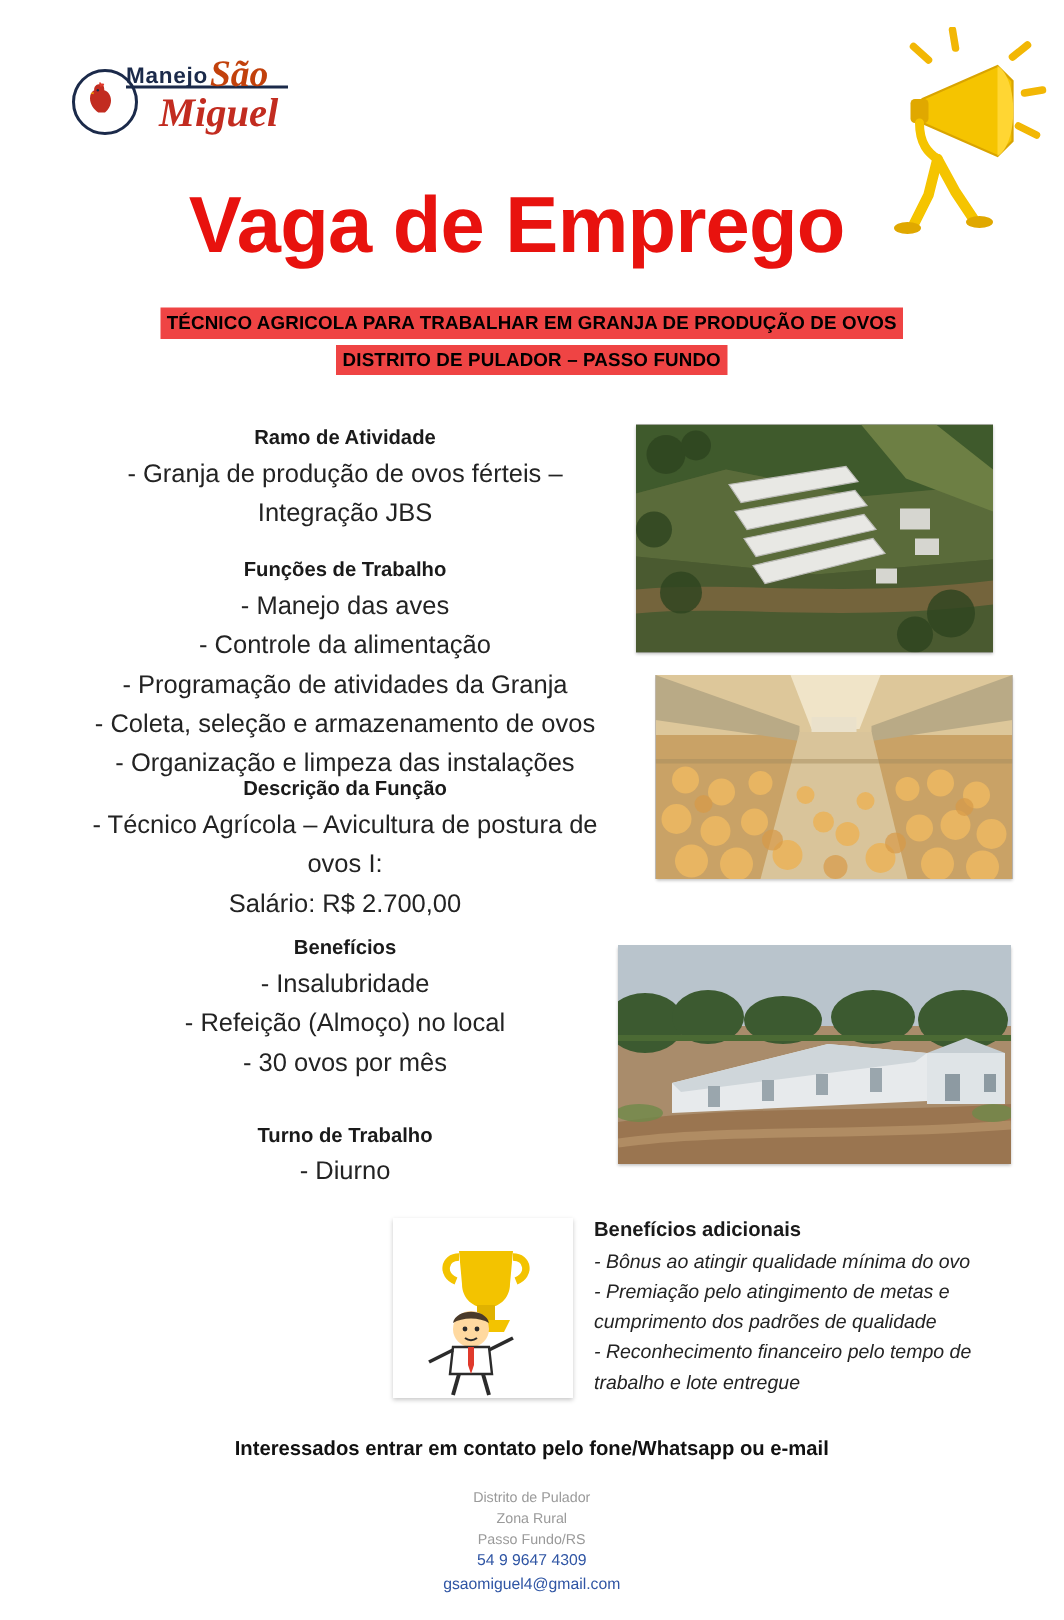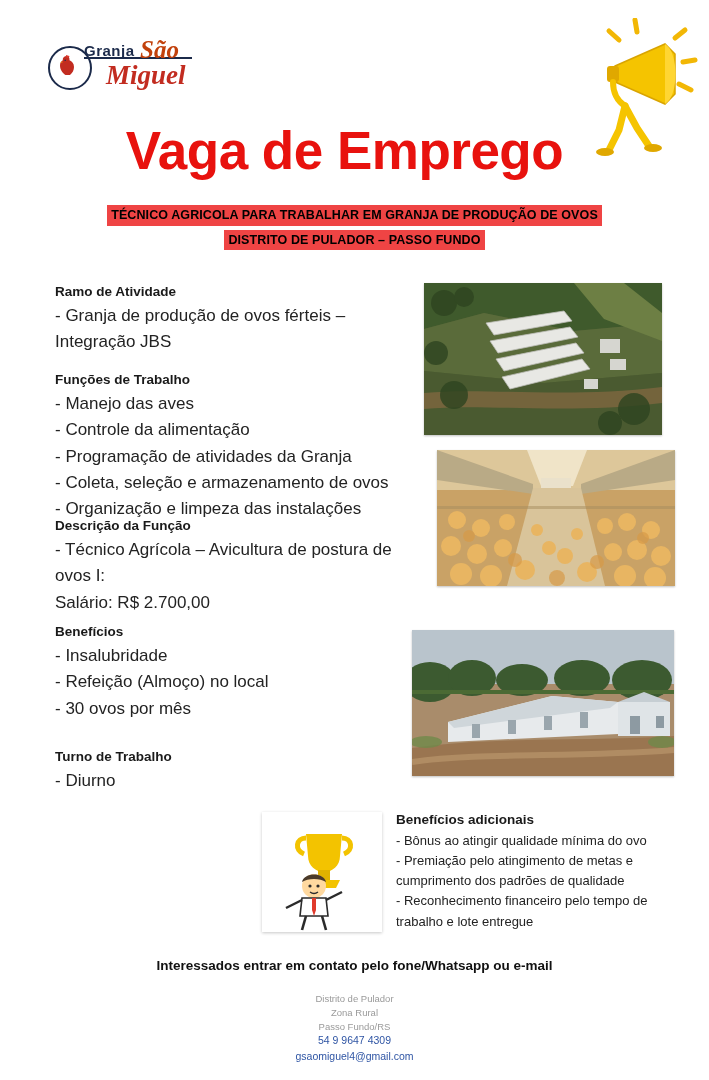--- a/index.html
+++ b/index.html
@@ -134,20 +134,21 @@
 
   
   .content-left {
     position: absolute;
     left: 55px;
     top: 284px;
     width: 360px;
   }
   .block {
     margin-bottom: 22px;
+    text-align: center;
   }
   .block h3 {
     margin: 0 0 4px 0;
     font-size: 13.5px;
     font-weight: bold;
     color: #1a1a1a;
     font-family: "Liberation Sans", sans-serif;
   }
   .block p {
     margin: 0;
@@ -196,20 +197,21 @@
   .addl h3 {
     margin: 0 0 4px 0;
     font-size: 13.5px;
     font-weight: bold;
   }
   .addl p {
     margin: 0;
     font-size: 13px;
     line-height: 1.55;
     color: #232323;
+    font-style: italic;
   }
 
   
   .cta {
     position: absolute;
     left: 0;
     right: 0;
     top: 958px;
     text-align: center;
     font-size: 13.5px;
@@ -240,21 +242,21 @@
 
   <div class="logo">
     <div class="logo-circle"></div>
     <svg class="logo-hen" viewBox="0 0 20 24">
       <path d="M10 2 C7 2 5.5 4 5.8 6.2 C4 7.2 3 9 3 11.5 C3 15.5 5.5 19 8.5 21 L13 21 C15.5 19 17 16 17 13 C17 9.5 15 7 12.5 6.2 C12.7 4 11.8 2 10 2 Z" fill="#c22c20"></path>
       <path d="M9 1.2 C9.8 0.6 10.8 1 10.8 2 C11.6 1.4 12.6 1.8 12.4 2.8 L10 4 Z" fill="#e03a2c"></path>
       <circle cx="8.2" cy="6.2" r="0.8" fill="#1b2a4a"></circle>
       <path d="M5.4 7.4 L3.2 8.2 L5.4 8.8 Z" fill="#f0a500"></path>
     </svg>
     <div class="logo-underline"></div>
-    <div class="logo-granja">Granja</div>
+    <div class="logo-granja">Manejo</div>
     <div class="logo-sao">São</div>
     <div class="logo-miguel">Miguel</div>
   </div>
 
   <svg class="megaphone" viewBox="0 0 120 140">
     <g stroke="#f2b705" stroke-width="5" stroke-linecap="round">
       <line x1="58" y1="14" x2="56" y2="2"></line>
       <line x1="40" y1="22" x2="30" y2="13"></line>
       <line x1="96" y1="20" x2="106" y2="12"></line>
       <line x1="104" y1="44" x2="116" y2="42"></line>

